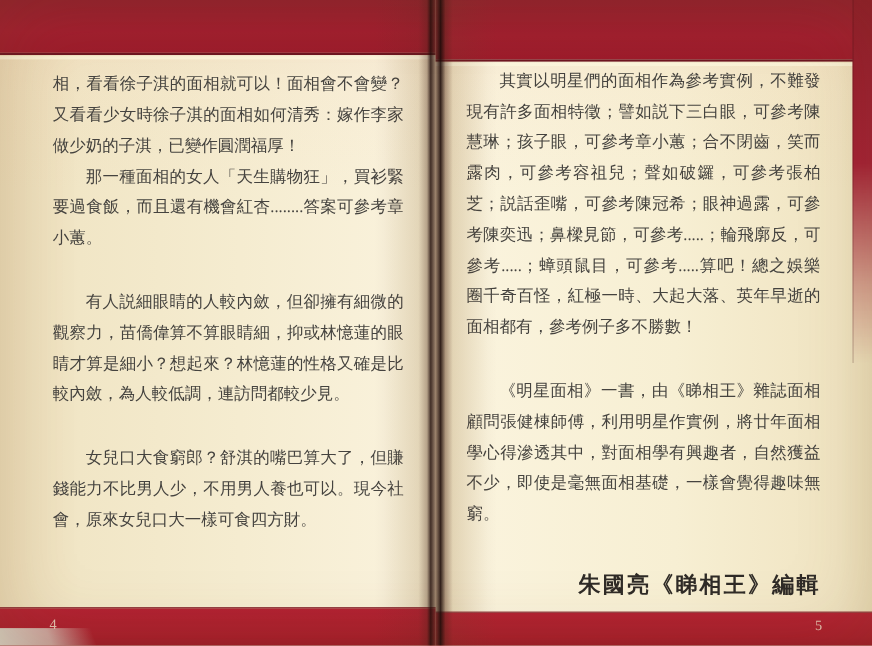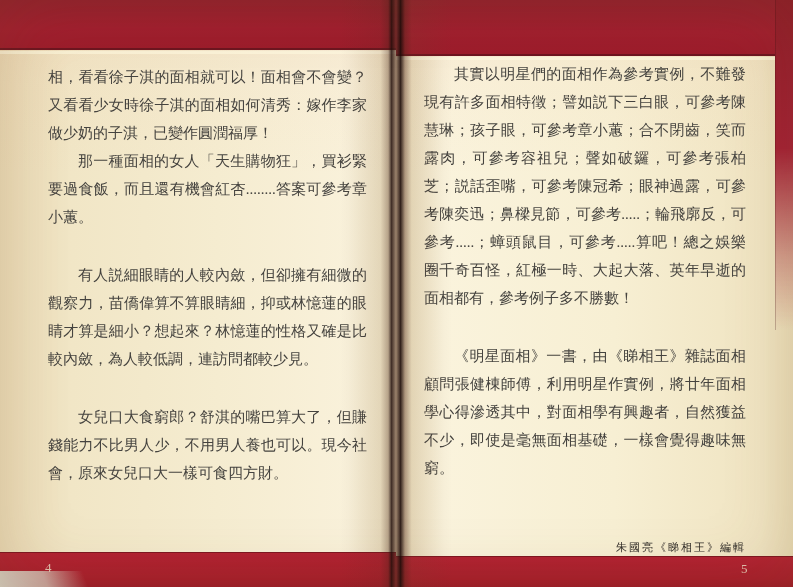--- a/index.html
+++ b/index.html
@@ -67,22 +67,22 @@
     position:absolute; color:#45433f; font-size:15px; line-height:28px;
     text-align:justify; text-justify:inter-character;
   }
   .textblock-left  { left:48px;  top:63px; width:319px; }
   .textblock-right { left:424px; top:60px; width:322px; }
   .para { margin:0; text-indent:2em; }
   .para.first { text-indent:0; }
   .para.gap { margin-top:30px; }
 
   .byline {
-    position:absolute; left:424px; top:537px; width:322px;
-    text-align:right; font-weight:normal; font-size:11px; letter-spacing:2px;
+    position:absolute; left:424px; top:522px; width:322px;
+    text-align:right; font-weight:bold; font-size:20px; letter-spacing:2px;
     color:#2f2b27; line-height:20px;
   }
 
   .pagenum {
     position:absolute; color:#e3c0ae; font-size:13px; line-height:14px;
     font-family:"Liberation Serif","DejaVu Serif",serif;
   }
   .pagenum-left  { left:45px;  top:561px; }
   .pagenum-right { left:741px; top:562px; }
 </style>

